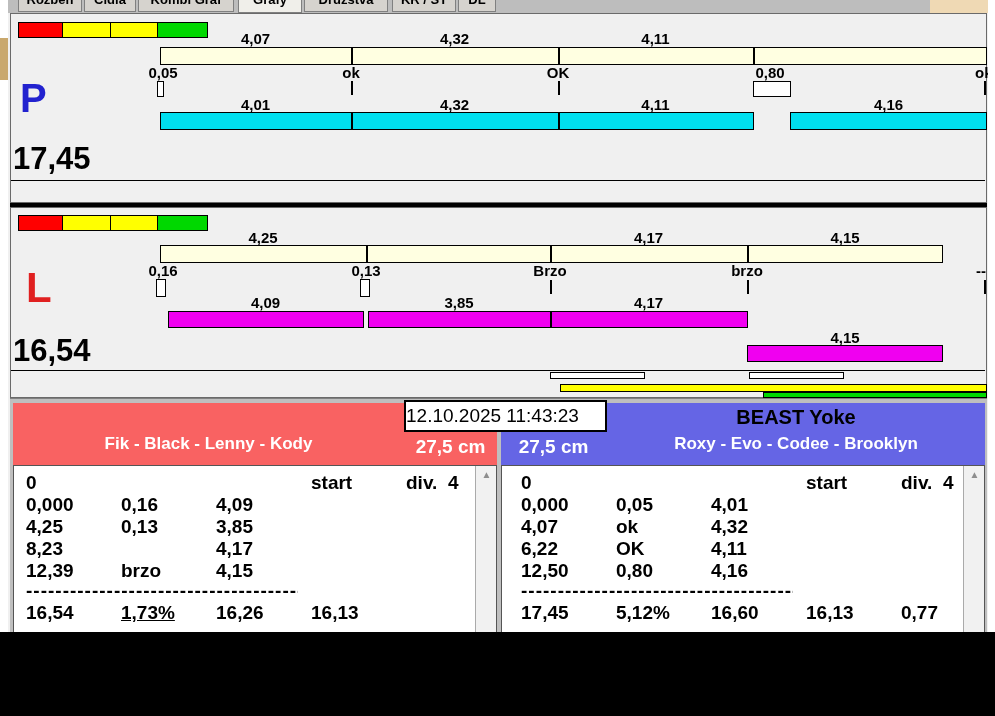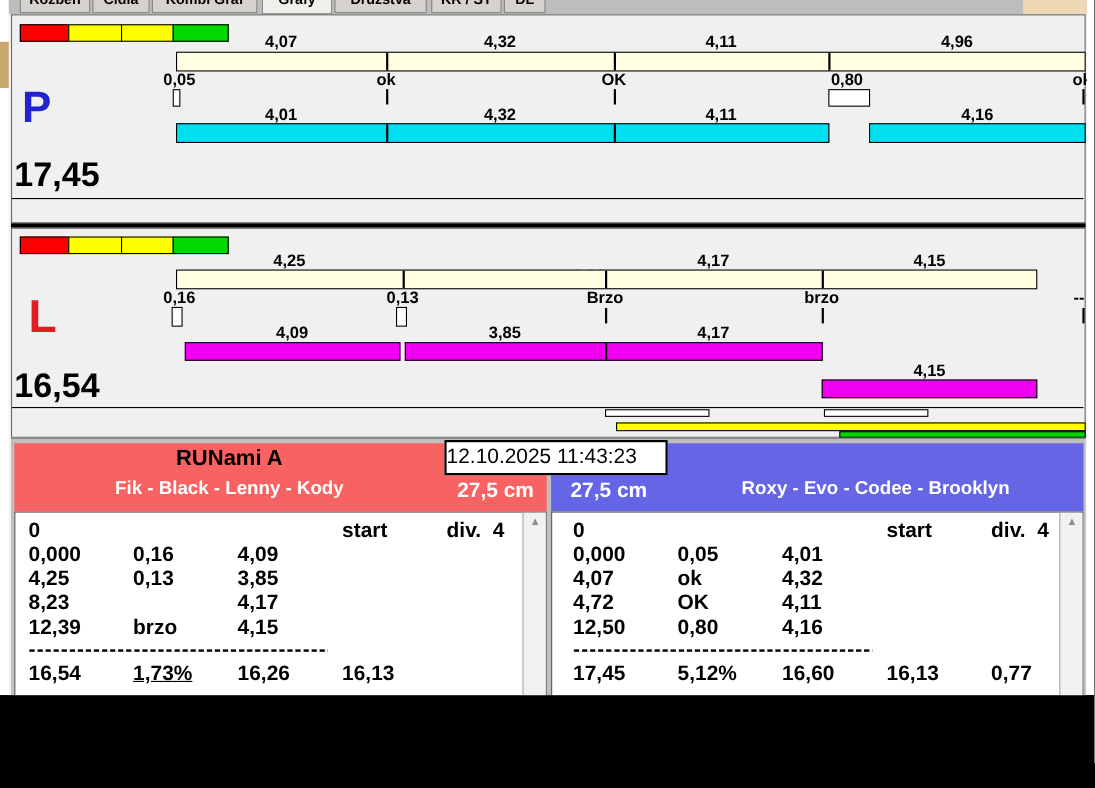--- a/index.html
+++ b/index.html
@@ -67,21 +67,20 @@
   <div class="panelbox" style="left:10px;top:13px;width:977px;height:190px;"></div>
 
   <div class="legend" style="left:18px;top:22px;width:45px;background:#FF0000;"></div>
   <div class="legend" style="left:62px;top:22px;width:49px;background:#FFFF00;"></div>
   <div class="legend" style="left:110px;top:22px;width:48px;background:#FFFF00;"></div>
   <div class="legend" style="left:157px;top:22px;width:51px;background:#00D800;"></div>
 
   <span class="seg" style="left:160px;top:30px;width:191px;">4,07</span>
   <span class="seg" style="left:351px;top:30px;width:207px;">4,32</span>
   <span class="seg" style="left:558px;top:30px;width:195px;">4,11</span>
-  <span class="seg" style="left:753px;top:30px;width:234px;">4,96</span>
 
   <div class="bar cream" style="left:160px;top:47px;width:827px;height:18px;">
     <div class="vdiv" style="left:190px;"></div>
     <div class="vdiv" style="left:397px;"></div>
     <div class="vdiv" style="left:592px;"></div>
   </div>
 
   <span class="seg" style="left:133px;top:64px;width:60px;">0,05</span>
   <span class="seg" style="left:321px;top:64px;width:60px;">ok</span>
   <span class="seg" style="left:528px;top:64px;width:60px;">OK</span>
@@ -158,26 +157,26 @@
   <div class="hline" style="left:11px;top:370px;width:974px;"></div>
 
   <div class="wbox" style="left:550px;top:372px;width:95px;height:7px;"></div>
   <div class="wbox" style="left:749px;top:372px;width:95px;height:7px;"></div>
   <div class="thinbar" style="left:560px;top:384px;width:427px;height:8px;background:#FFFF00;"></div>
   <div class="thinbar" style="left:763px;top:392px;width:224px;height:6px;background:#00D800;"></div>
 
   <div class="bottom">
 
     <div class="teamhdr red-hdr" style="left:3px;width:484px;">
-      <span class="teamname" style="left:0;top:3px;width:391px;">RUNami A</span>
       <span class="members" style="left:0;top:31px;width:391px;">Fik - Black - Lenny - Kody</span>
       <span class="lane" style="left:391px;top:33px;width:93px;">27,5 cm</span>
     </div>
 
     <div class="teamhdr blue-hdr" style="left:491px;width:484px;">
+      <span class="teamname" style="left:106px;top:3px;width:378px;">BEAST Yoke</span>
       <span class="members" style="left:106px;top:31px;width:378px;">Roxy - Evo - Codee - Brooklyn</span>
       <span class="lane" style="left:6px;top:33px;width:93px;">27,5 cm</span>
     </div>
 
     <div class="dtbox">12.10.2025 11:43:23</div>
 
     <div class="tbl" style="left:3px;width:484px;">
       <span class="cell" style="left:12px;top:6px;">0</span>
       <span class="cell" style="left:297px;top:6px;">start</span>
       <span class="cell" style="left:392px;top:6px;">div.  4</span>
@@ -216,21 +215,21 @@
       <span class="cell" style="left:399px;top:6px;">div.  4</span>
 
       <span class="cell" style="left:19px;top:28px;">0,000</span>
       <span class="cell" style="left:114px;top:28px;">0,05</span>
       <span class="cell" style="left:209px;top:28px;">4,01</span>
 
       <span class="cell" style="left:19px;top:50px;">4,07</span>
       <span class="cell" style="left:114px;top:50px;">ok</span>
       <span class="cell" style="left:209px;top:50px;">4,32</span>
 
-      <span class="cell" style="left:19px;top:72px;">4,72</span>
+      <span class="cell" style="left:19px;top:72px;">6,22</span>
       <span class="cell" style="left:114px;top:72px;">OK</span>
       <span class="cell" style="left:209px;top:72px;">4,11</span>
 
       <span class="cell" style="left:19px;top:94px;">12,50</span>
       <span class="cell" style="left:114px;top:94px;">0,80</span>
       <span class="cell" style="left:209px;top:94px;">4,16</span>
 
       <span class="cell dashes" style="left:19px;top:114px;">------------------------------------------------------------</span>
 
       <span class="cell" style="left:19px;top:136px;">17,45</span>

